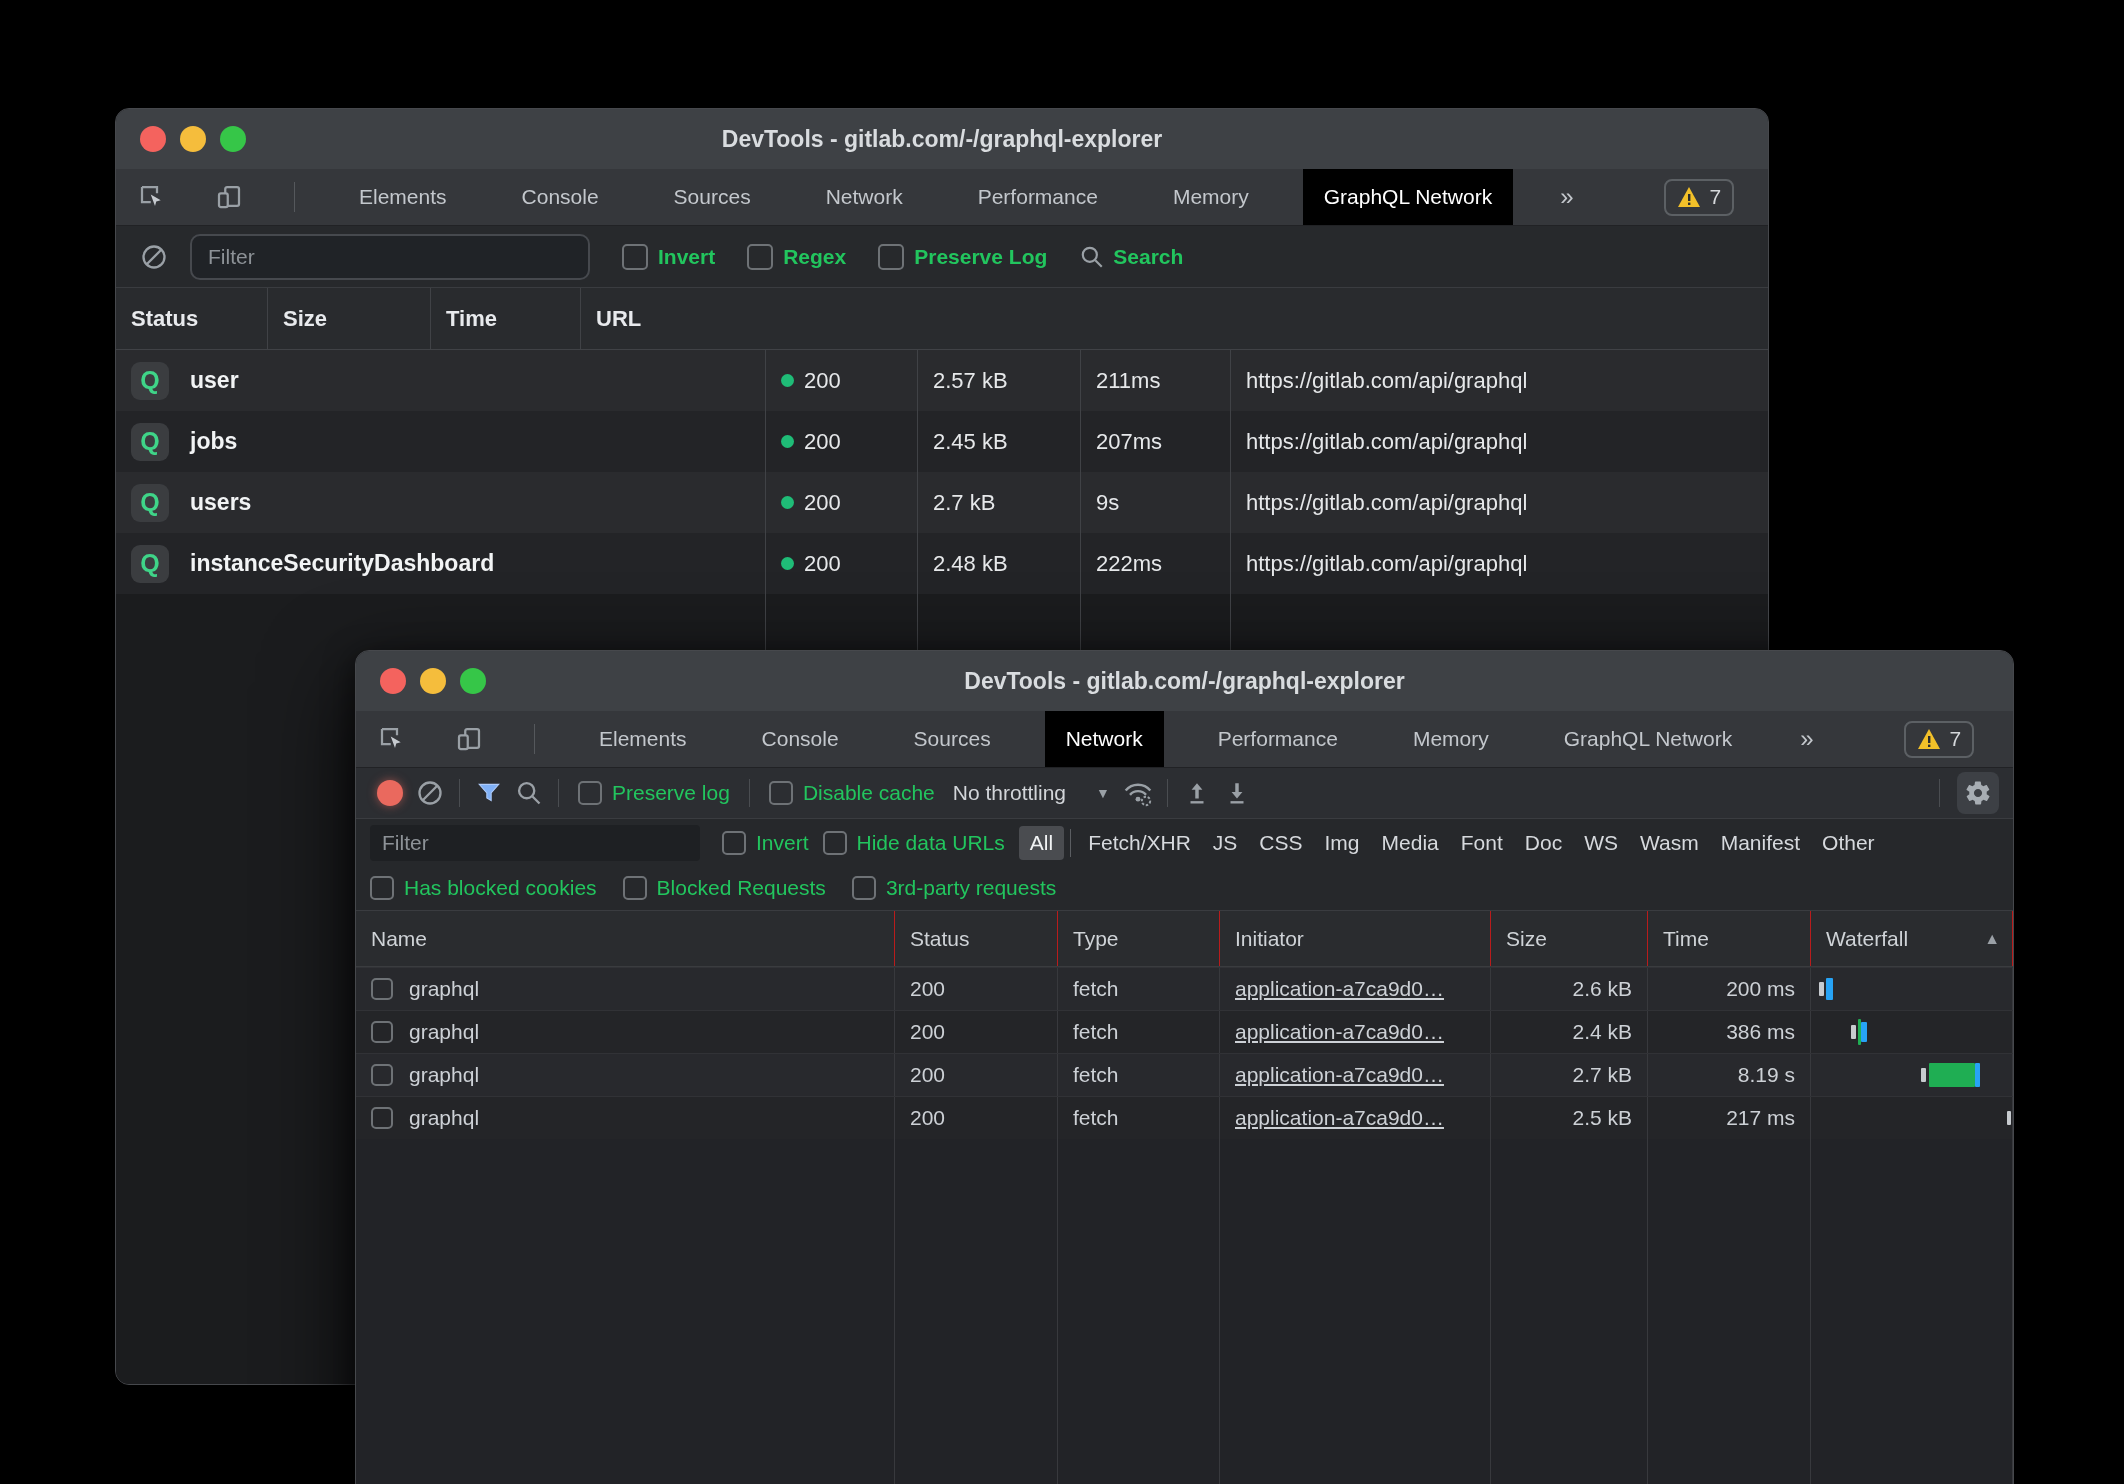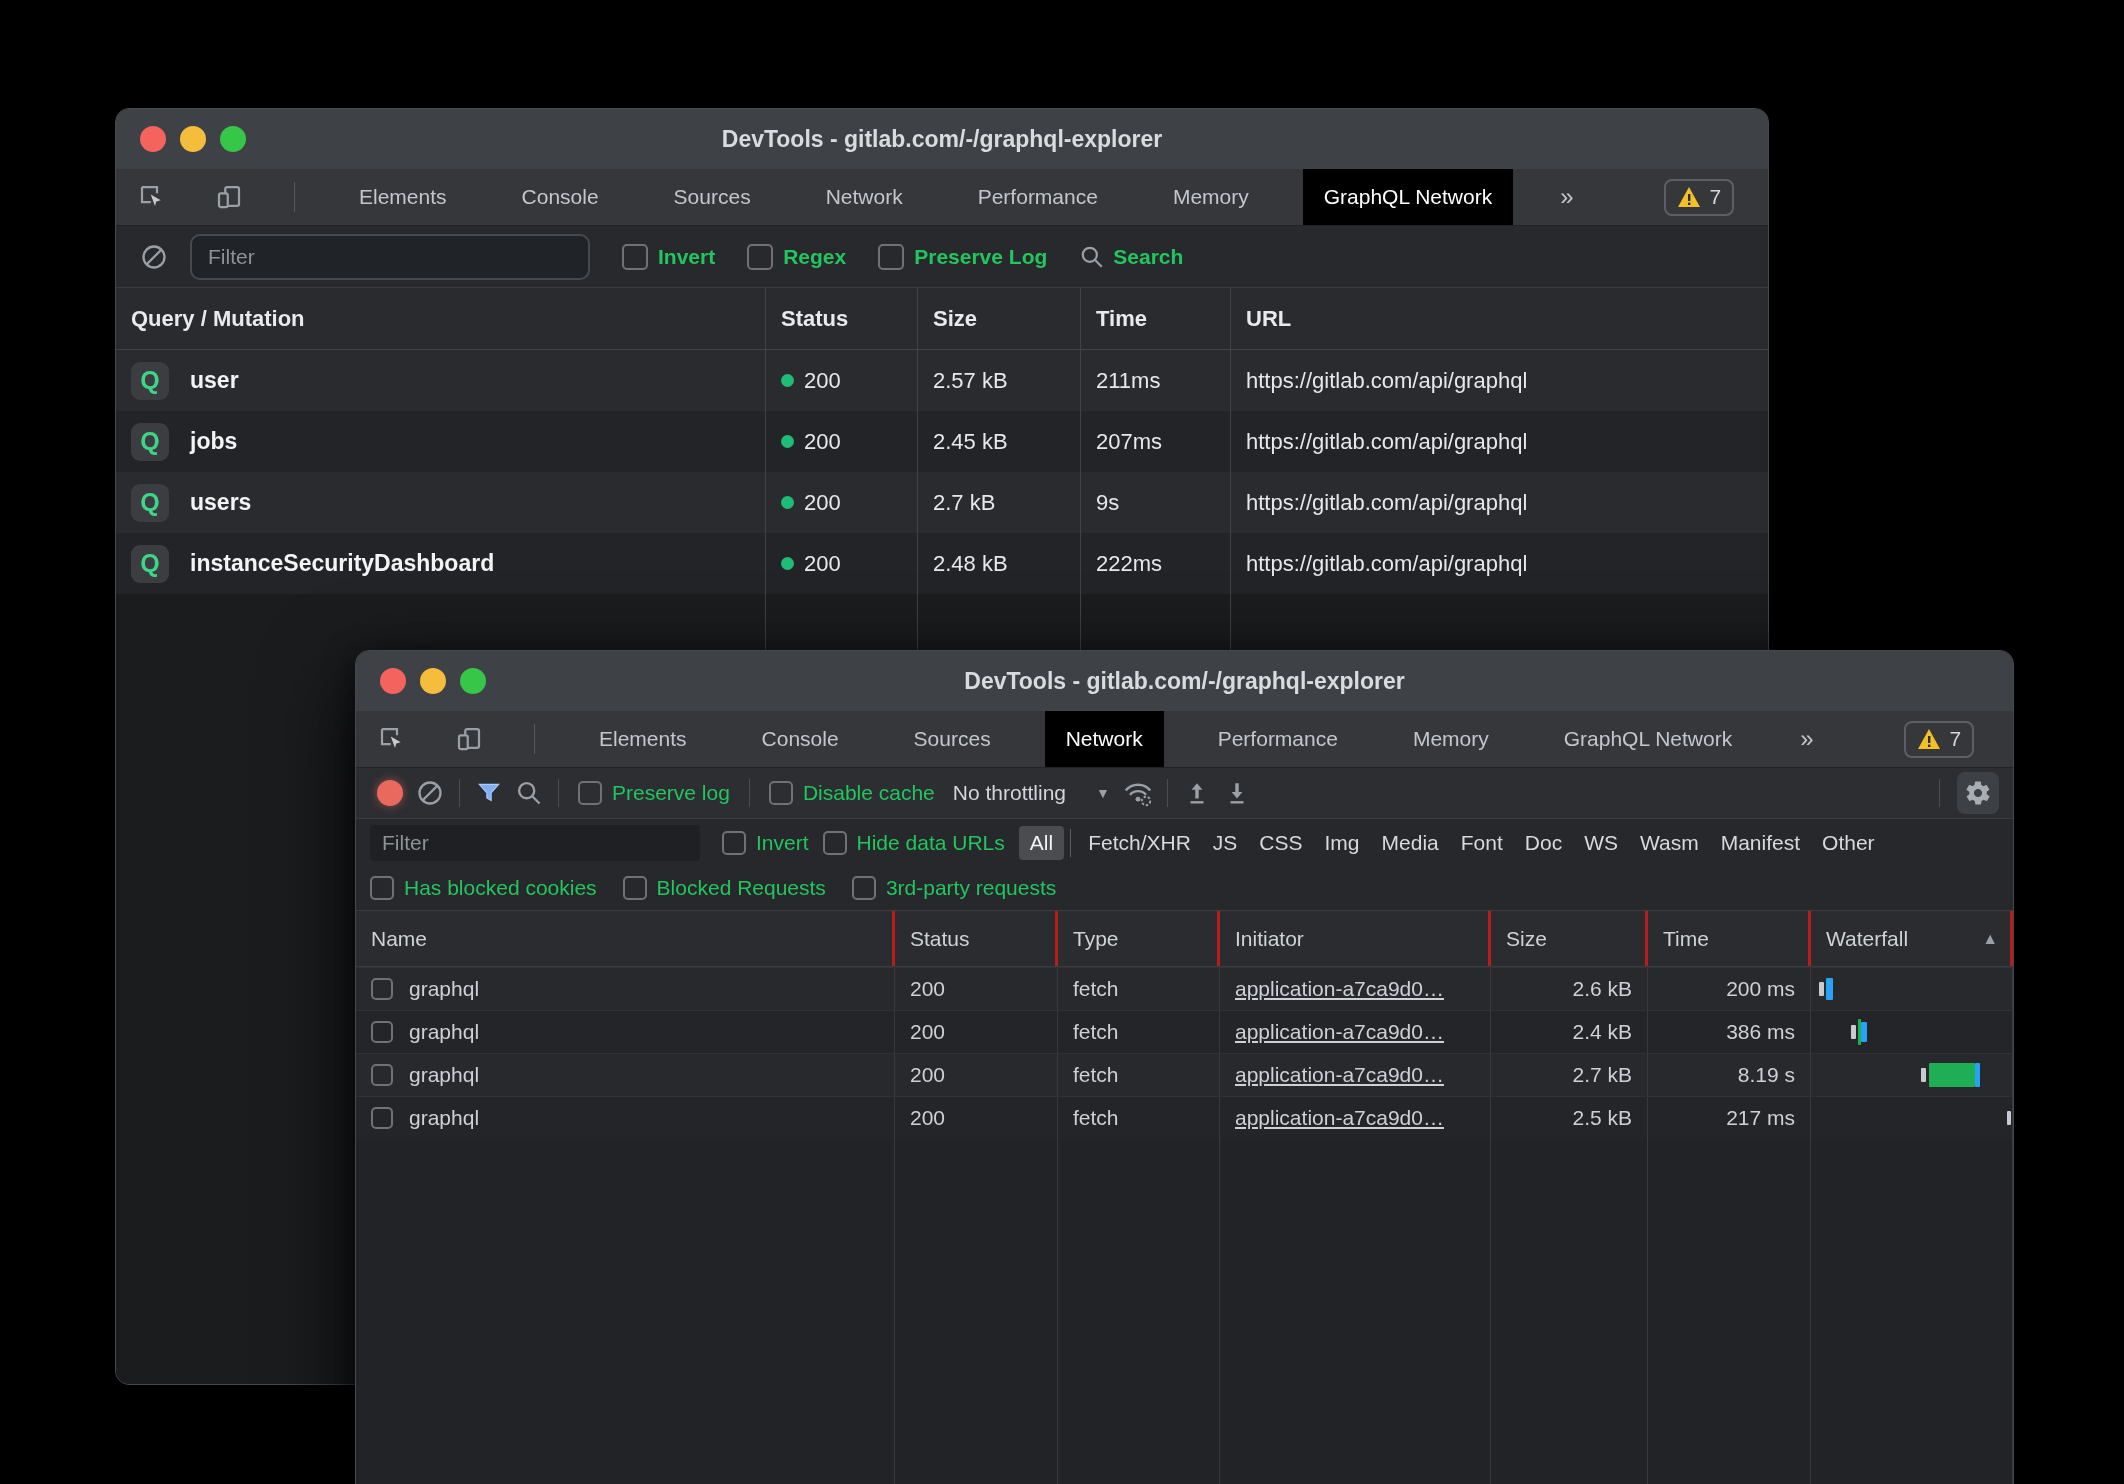--- a/index.html
+++ b/index.html
@@ -90,21 +90,21 @@
   .net-filter-input { width:330px; height:36px; background:#1e2023; border:none; border-radius:4px;
     color:#e8eaed; font-size:21px; padding:0 12px; outline:none; }
   .net-filter-input::placeholder { color:#8d9297; }
   .chip { font-size:21px; color:#d6d9dd; padding:5px 11px; border-radius:4px; white-space:nowrap; }
   .chip.selected { background:#4a4c50; color:#f1f3f4; }
   .chipdiv { width:1px; height:28px; background:#5a5d61; margin:0 6px; }
   .fgroup { display:flex; align-items:center; gap:10px; margin-right:14px; }
 
   
   .net-thead { height:56px; flex:0 0 56px; background:#2a2c2f; border-bottom:1px solid #3a3c3f; }
-  .net-thead .cell { font-size:21px; color:#cfd3d7; border-right:3px solid #b91c1c; position:relative; }
+  .net-thead .cell { font-size:21px; color:#cfd3d7; border-right:1px solid #b91c1c; position:relative; }
   .net-row { height:43px; flex:0 0 43px; border-top:1px solid #313236; }
   .net-row:first-of-type { border-top:none; }
   .net-row.odd  { background:#28292d; }
   .net-row.even { background:#242528; }
   .net-row .cell { font-size:21px; color:#cdd1d6; border-right:1px solid #38393d; }
   .c-nname { width:539px; flex:0 0 539px; }
   .c-nstatus { width:163px; flex:0 0 163px; }
   .c-ntype { width:162px; flex:0 0 162px; }
   .c-ninit { width:271px; flex:0 0 271px; }
   .c-nsize { width:157px; flex:0 0 157px; justify-content:flex-end; }
@@ -211,21 +211,20 @@
     <span class="search-group">
       <svg width="26" height="26" viewBox="0 0 24 24">
           <circle cx="10" cy="10" r="6.5" fill="none" stroke="#9aa0a6" stroke-width="2"></circle>
           <line x1="15" y1="15" x2="21" y2="21" stroke="#9aa0a6" stroke-width="2"></line>
         </svg>
       <span class="cb-label" style="font-weight:bold">Search</span>
     </span>
   </div>
 
   <div class="thead gql-thead">
-    <div class="cell c-qname">Query / Mutation</div>
     <div class="cell c-qstatus">Status</div>
     <div class="cell c-qsize">Size</div>
     <div class="cell c-qtime">Time</div>
     <div class="cell c-qurl">URL</div>
   </div>
 
   <div class="trow gql-row odd">
     <div class="cell c-qname">
       <span class="qbadge">Q</span>
       <span class="qname-text">user</span>

